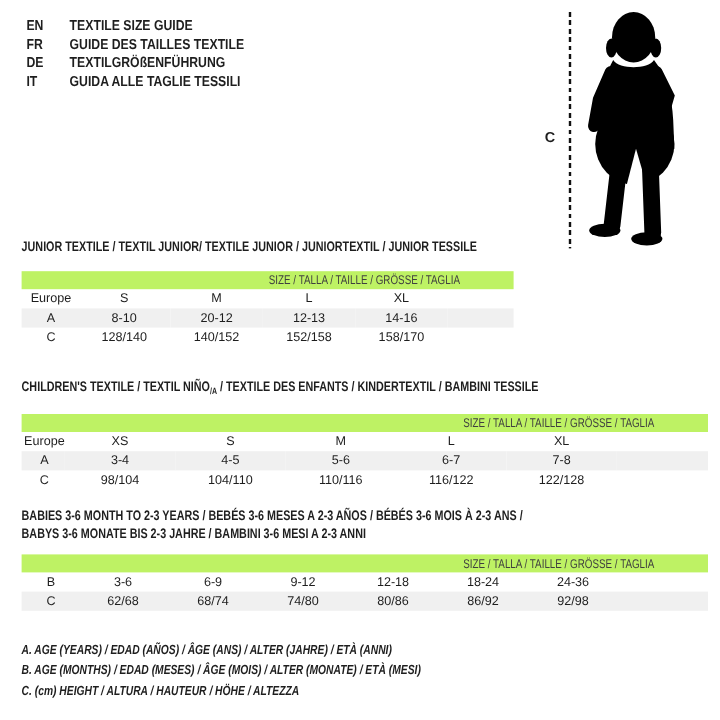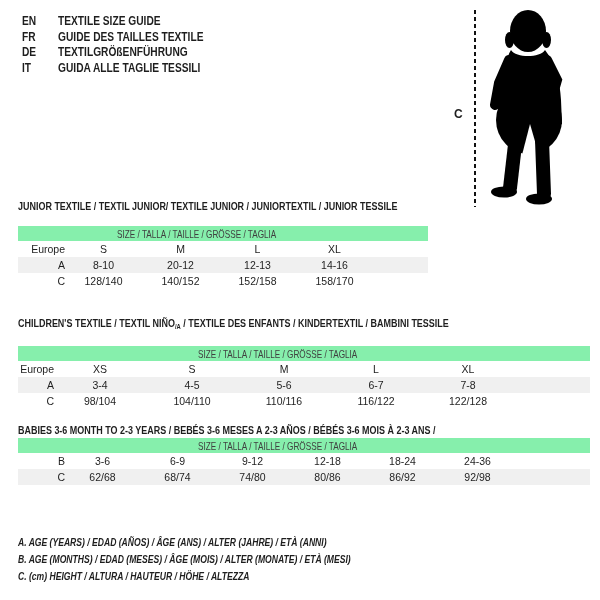--- a/index.html
+++ b/index.html
@@ -27,24 +27,24 @@
   .sec-0 {top:200px; width:410px;}
   .sec-1 {top:317px; width:572px;}
   .sec-2 {top:423px; width:572px;}
   .tbl-title {font-weight:bold; font-size:11.5px; line-height:13px; white-space:nowrap;}
   .sec-0 .tbl-title, .sec-1 .tbl-title {margin-bottom:13px;}
   .sec-2 .tbl-title {line-height:15px;}
   .sec-2 .tbl-title.last {margin-bottom:9px;}
   .subscript {font-size:7.5px; vertical-align:-2px;}
 
   .size-table {border-collapse:collapse; table-layout:fixed; width:100%; font-size:10.5px;}
-  .size-table th.band {background:#86efac; color:#3f3f3f; font-weight:normal; text-align:center;
-    height:15px; padding:0 12px 0 4px;}
+  .size-table th.band {background:#bef264; color:#3f3f3f; font-weight:normal; text-align:right;
+    height:15px; padding:0 0 0 4px;}
   .size-table td {height:16px; text-align:center; padding:0; white-space:nowrap;}
-  .size-table td.lbl {text-align:right; padding-left:2px;margin-left:48px;}
+  .size-table td.lbl {text-align:center; padding-left:2px;margin-left:48px;}
   .size-table tr.shade td {background:#f0f0f0;}
 
   
   .notes {position:absolute; left:18px; top:536px; font-weight:bold; font-size:11px;}
   .note-line {height:17px; white-space:nowrap;font-style:italic;}
 </style>
 </head>
 <body>
 
 <div class="page">
@@ -188,20 +188,23 @@
           <td></td>
         </tr>
       </tbody>
     </table>
   </div>
 
   <div class="section sec-2">
     <div class="tbl-title">
       <span class="cond">BABIES 3-6 MONTH TO 2-3 YEARS / BEBÉS 3-6 MESES A 2-3 AÑOS / BÉBÉS 3-6 MOIS À 2-3 ANS /</span>
     </div>
+    <div class="tbl-title last">
+      <span class="cond">BABYS 3-6 MONATE BIS 2-3 JAHRE / BAMBINI 3-6 MESI A 2-3 ANNI</span>
+    </div>
     <table class="size-table">
       <colgroup>
           <col style="width:47px">
           <col style="width:75px">
           <col style="width:75px">
           <col style="width:75px">
           <col style="width:75px">
           <col style="width:75px">
           <col style="width:75px">
           <col>

